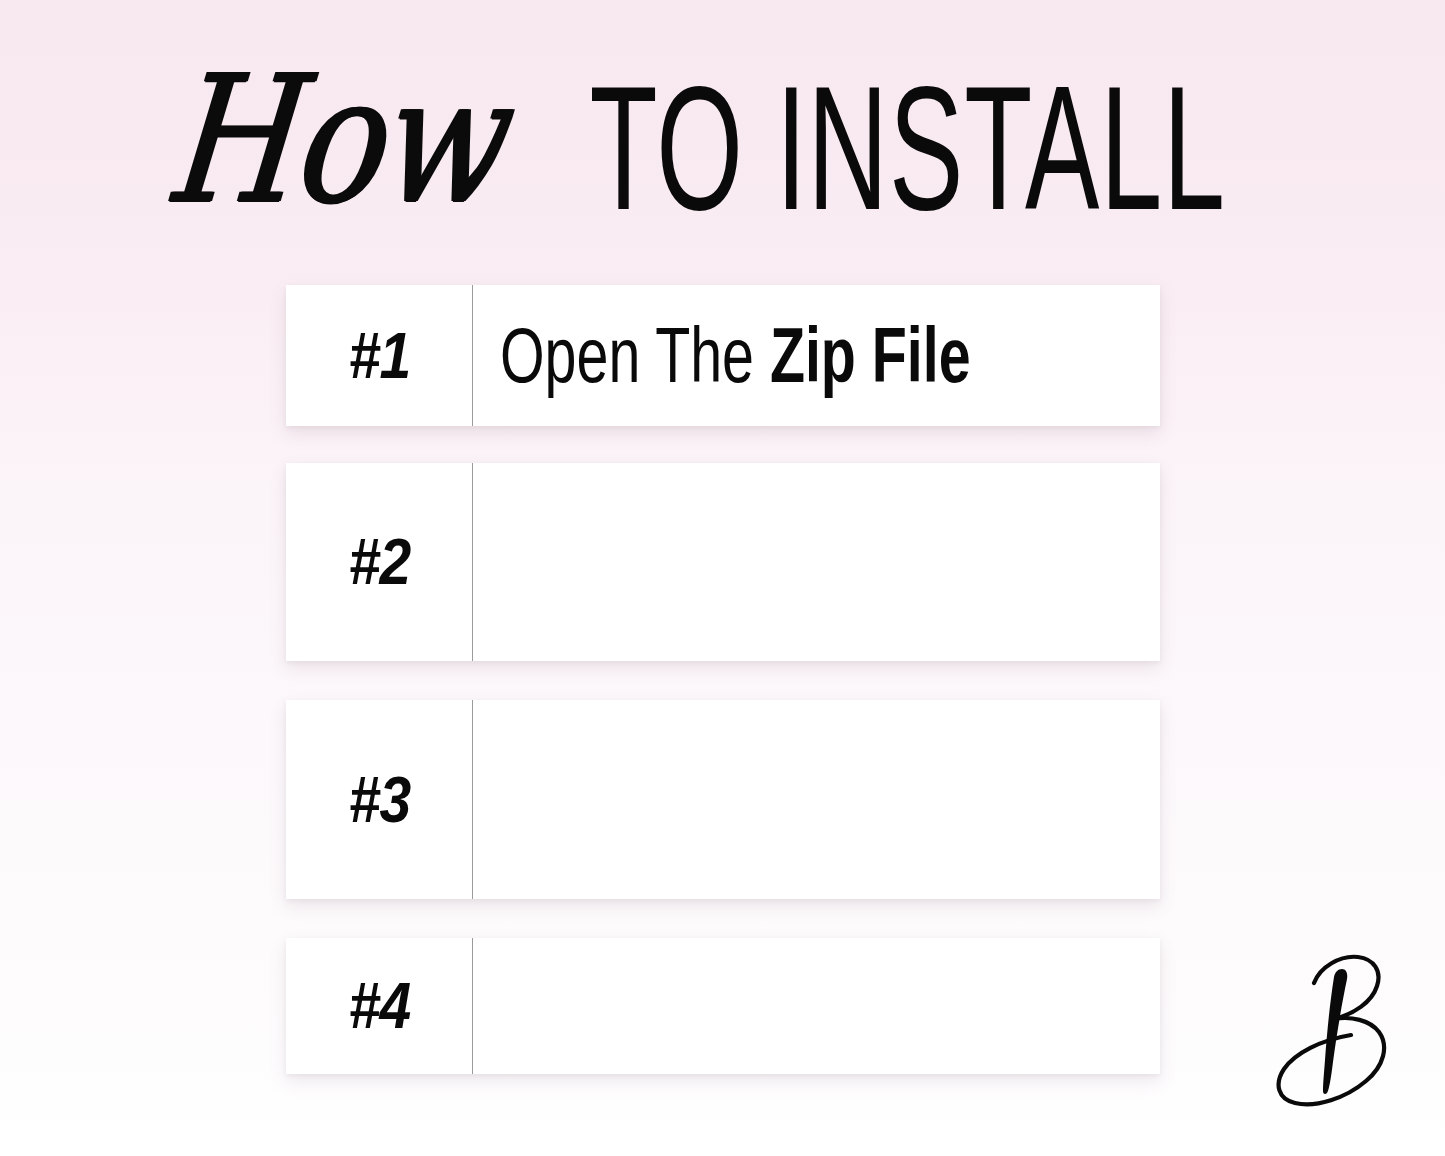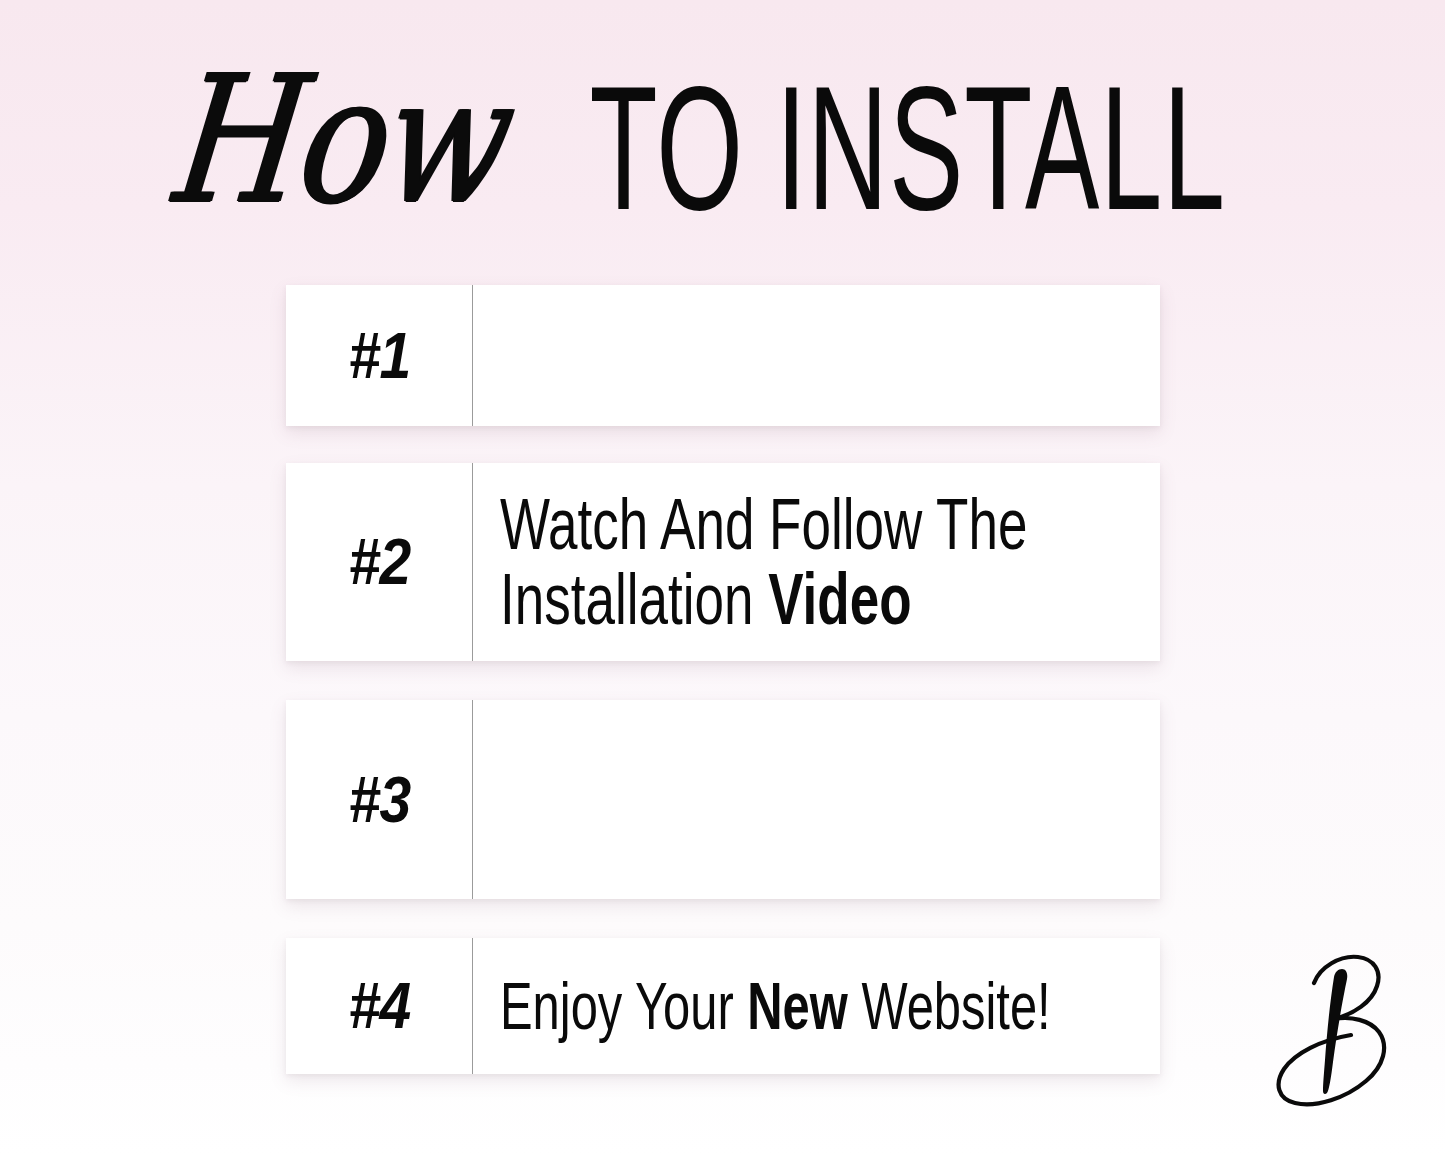--- a/index.html
+++ b/index.html
@@ -172,44 +172,40 @@
 
   <div id="title-block">
     <span class="title-script">How</span>
     <span class="title-caps">TO INSTALL</span>
   </div>
 
   <div class="card" id="card-1">
     <div class="card-num-col">
       <span class="card-num">#1</span>
     </div>
+    <div class="card-text-col">
+      <div class="card-line"><span>Open The </span><b>Zip File</b></div>
+    </div>
   </div>
 
   <div class="card" id="card-2">
     <div class="card-num-col">
       <span class="card-num">#2</span>
     </div>
-    <div class="card-text-col">
-      <div class="card-line"><span>Watch And Follow The</span></div>
-      <div class="card-line"><span>Installation </span><b>Video</b></div>
-    </div>
   </div>
 
   <div class="card" id="card-3">
     <div class="card-num-col">
       <span class="card-num">#3</span>
     </div>
   </div>
 
   <div class="card" id="card-4">
     <div class="card-num-col">
       <span class="card-num">#4</span>
-    </div>
-    <div class="card-text-col">
-      <div class="card-line"><span>Enjoy Your </span><b>New</b><span> Website!</span></div>
     </div>
   </div>
 
   <div id="brand-logo">
     <svg viewBox="0 0 160 185" xmlns="http://www.w3.org/2000/svg">
       <g fill="none" stroke="#0a0a0a" stroke-linecap="round" stroke-linejoin="round">
         <path d="M56 47 C62 31, 82 19, 100 21 C116 23, 124 35, 119 50
                  C114 66, 96 78, 76 83 C93 80, 112 84, 121 96
                  C131 110, 126 130, 108 145 C88 162, 58 172, 37 167
                  C20 163, 16 148, 26 133 C37 117, 63 104, 93 99" stroke-width="4.2"></path>

